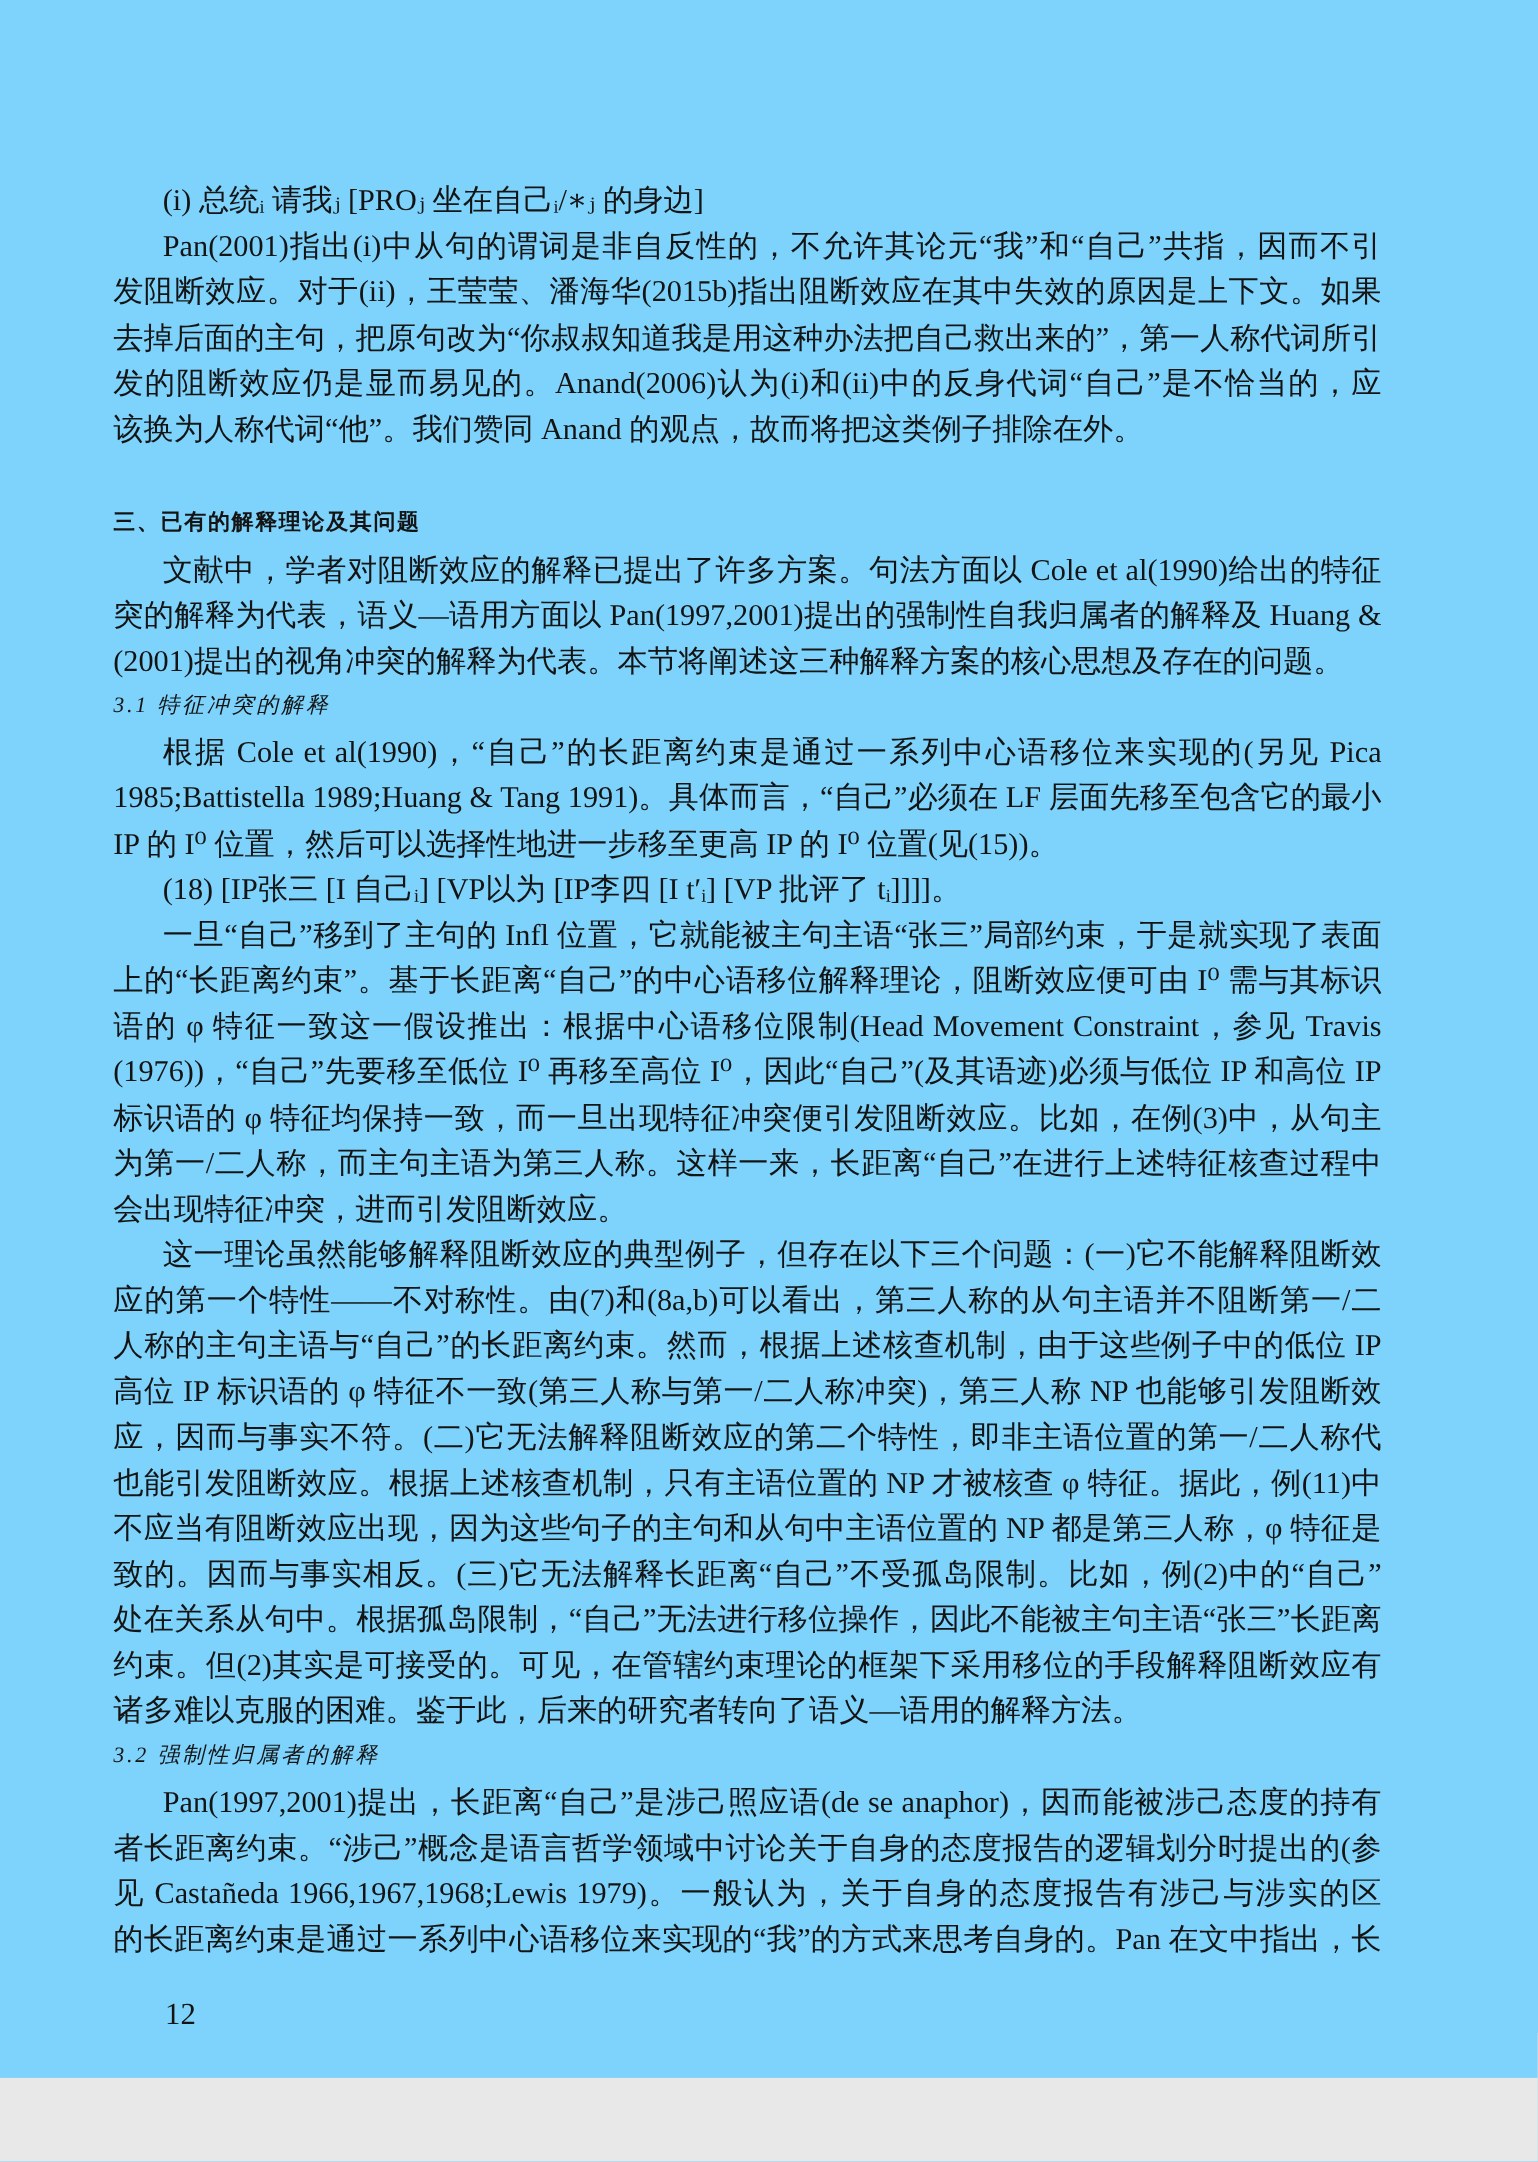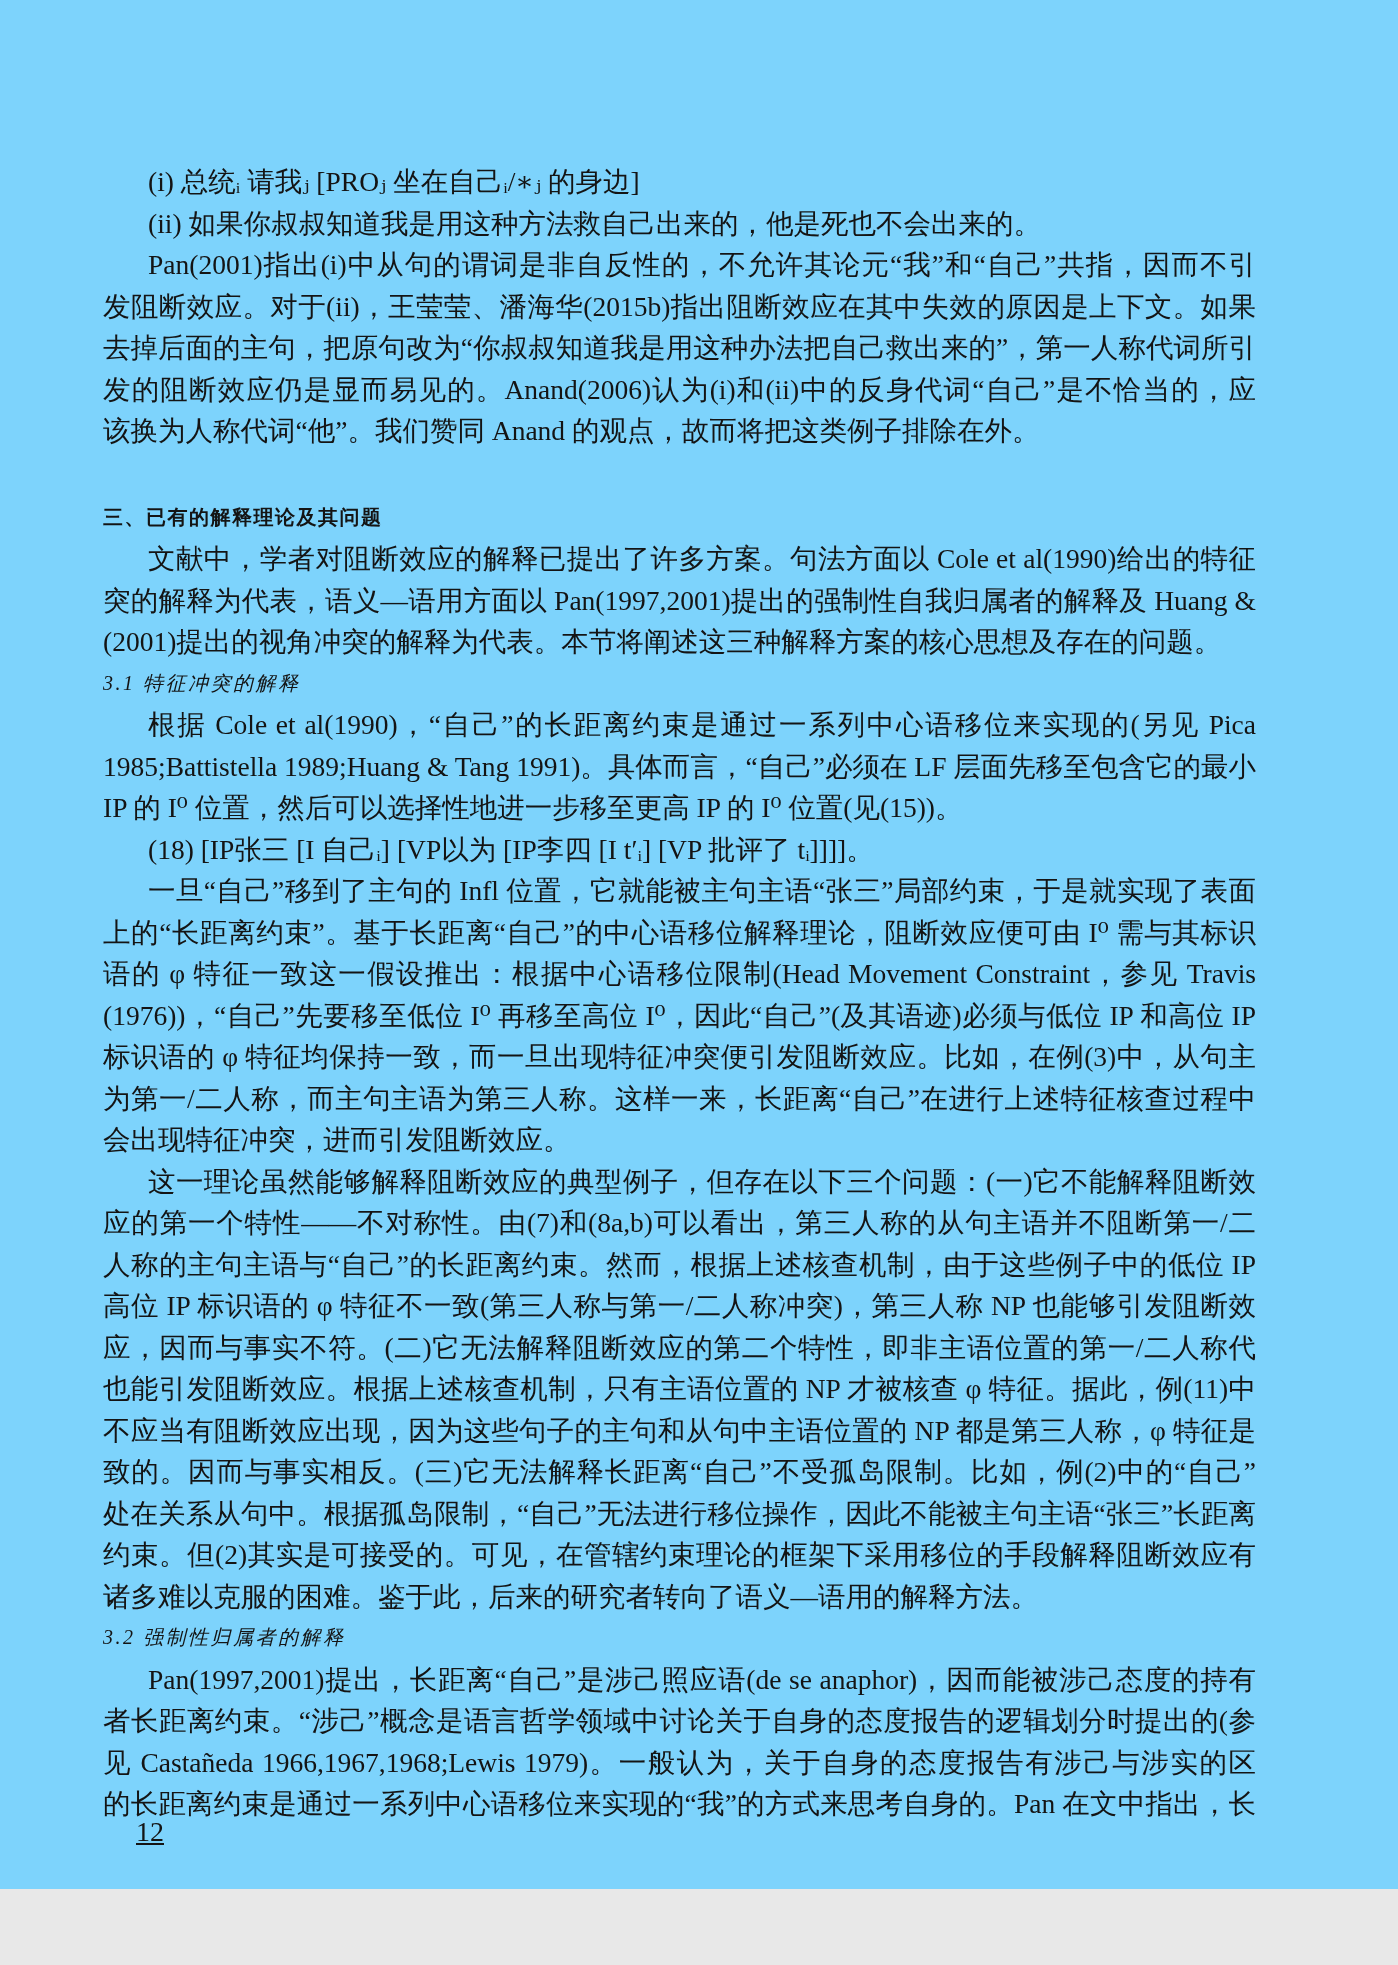--- a/index.html
+++ b/index.html
@@ -37,34 +37,32 @@
     letter-spacing:1.5px;
   }
   .h2{margin-top:45px;}
   .h3 .line{
     font-style:italic;
     font-size:20px;
     letter-spacing:2.5px;
   }
   .page-number{
     position:absolute;
-    left:136px;top:1817px;
+    left:150px;top:1817px;
     font-size:28px;
     line-height:30px;
-    text-decoration:underline;
   }
 </style>
 </head>
 <body>
 
 <div class="page">
   <div class="doc-body">
       <div class="block example">
         <div class="line">(i) 总统ᵢ 请我ⱼ [PROⱼ 坐在自己ᵢ/∗ⱼ 的身边]</div>
-        <div class="line">(ii) 如果你叔叔知道我是用这种方法救自己出来的，他是死也不会出来的。</div>
       </div>
       <div class="block para">
         <div class="line first stretch">Pan(2001)指出(i)中从句的谓词是非自反性的，不允许其论元“我”和“自己”共指，因而不引</div>
         <div class="line stretch">发阻断效应。对于(ii)，王莹莹、潘海华(2015b)指出阻断效应在其中失效的原因是上下文。如果</div>
         <div class="line stretch">去掉后面的主句，把原句改为“你叔叔知道我是用这种办法把自己救出来的”，第一人称代词所引</div>
         <div class="line stretch">发的阻断效应仍是显而易见的。Anand(2006)认为(i)和(ii)中的反身代词“自己”是不恰当的，应</div>
         <div class="line">该换为人称代词“他”。我们赞同 Anand 的观点，故而将把这类例子排除在外。</div>
       </div>
       <div class="block h2">
         <div class="line">三、已有的解释理论及其问题</div>

